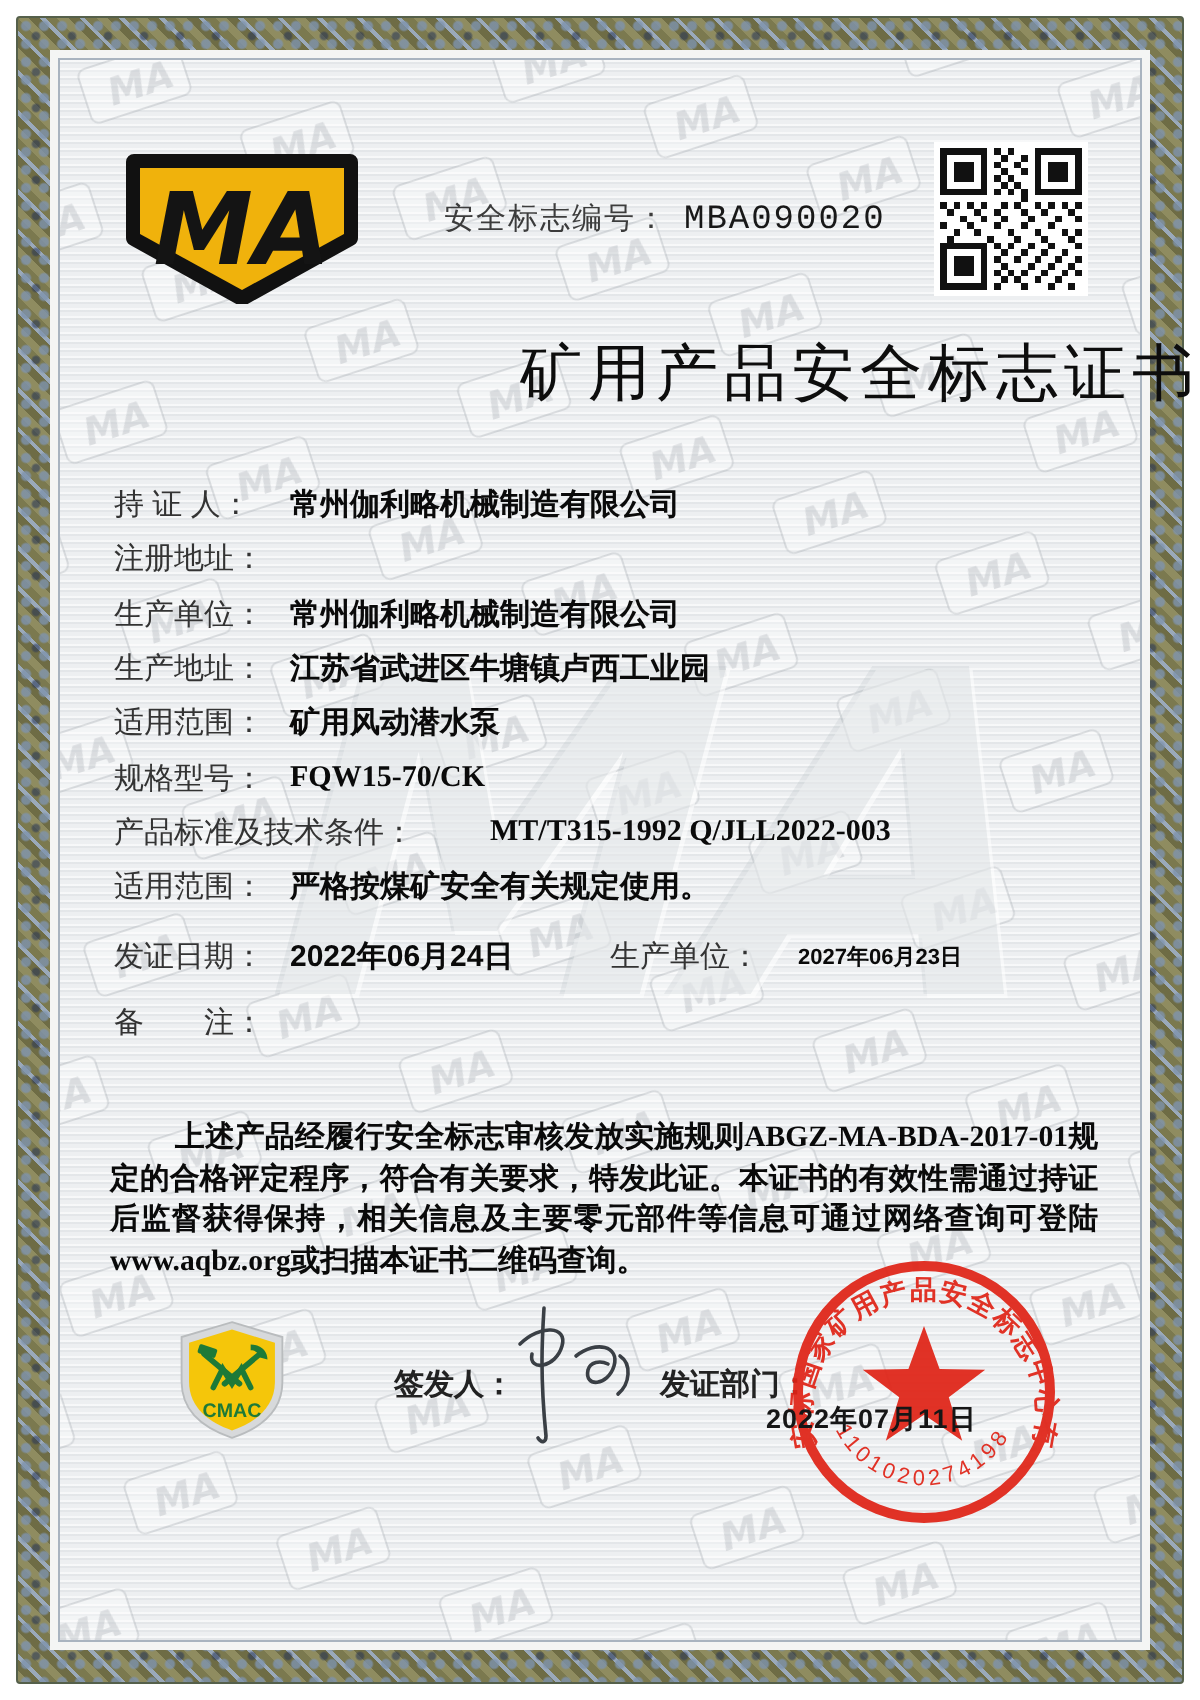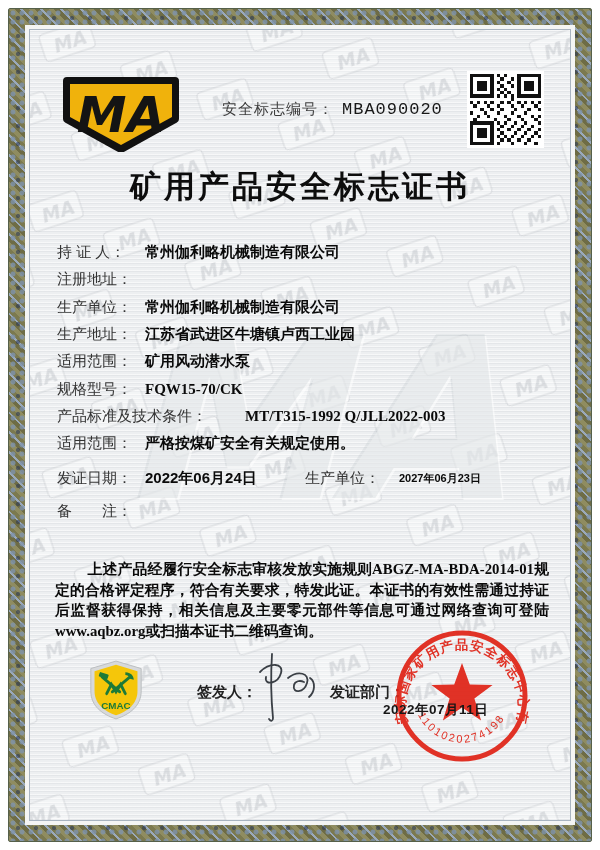--- a/index.html
+++ b/index.html
@@ -41,22 +41,22 @@
   }
   
   .ma-logo{position:absolute;left:60px;top:76px;width:122px;height:76px;}
   .serial{position:absolute;left:222px;top:100px;font-size:15px;color:#3c3c3c;white-space:nowrap;}
   .serial .lbl{letter-spacing:1px;}
   .serial .val{font-family:Liberation Mono, monospace;font-size:17px;color:#181818;margin-left:8px;letter-spacing:1px;margin-top:17px;}
   .qr{position:absolute;left:467px;top:71px;width:77px;height:77px;background:#fff;padding:3px;box-sizing:border-box;}
   .qr svg{width:100%;height:100%;display:block;}
   
   .title{
-    position:absolute;left:0;right:0;top:166px;text-align:center;
-    font-size:31px;font-weight:bold;color:#0d0d0d;letter-spacing:3px;
+    position:absolute;left:0;right:0;top:166px;text-align:right;
+    font-size:31px;font-weight:normal;color:#0d0d0d;letter-spacing:3px;
     font-family:"Liberation Sans", sans-serif;
   }
   
   .fields{position:absolute;left:57px;right:42px;top:239px;}
   .frow{display:flex;align-items:center;height:27.3px;}
   .frow .lbl{
     width:88px;flex:0 0 88px;font-size:15px;color:#333;white-space:nowrap;
   }
   .frow .val{
     font-size:15px;font-weight:bold;color:#0a0a0a;white-space:nowrap;
@@ -174,21 +174,21 @@
     <span class="val">2022年06月24日</span>
     <span class="lbl2">生产单位：</span>
     <span class="val2">2027年06月23日</span>
   </div>
   <div class="frow remark">
     <span class="lbl">备　　注：</span>
     <span class="val"></span>
   </div>
 </div>
 
-<div class="statement">上述产品经履行安全标志审核发放实施规则ABGZ-MA-BDA-2014-01规定的合格评定程序，符合有关要求，特发此证。本证书的有效性需通过持证后监督获得保持，相关信息及主要零元部件等信息可通过网络查询可登陆www.aqbz.org或扫描本证书二维码查询。</div>
+<div class="statement">上述产品经履行安全标志审核发放实施规则ABGZ-MA-BDA-2017-01规定的合格评定程序，符合有关要求，特发此证。本证书的有效性需通过持证后监督获得保持，相关信息及主要零元部件等信息可通过网络查询可登陆www.aqbz.org或扫描本证书二维码查询。</div>
 
 <svg class="cmac" viewBox="0 0 60 64" xmlns="http://www.w3.org/2000/svg">
   <path d="M30 1 L57 9 L57 33 C57 49 45 58 30 63 C15 58 3 49 3 33 L3 9 Z" fill="#d7d9db" stroke="#b9bcbe" stroke-width="1"></path>
   <path d="M30 5 L53 12 L53 33 C53 47 42 55 30 59 C18 55 7 47 7 33 L7 12 Z" fill="#f5c60a"></path>
   <g stroke="#1d7a38" stroke-width="3" stroke-linecap="round" fill="none">
     <path d="M15 18 L34 34"></path>
     <path d="M45 18 L26 34"></path>
     <path d="M20 36 L25 26 L30 34 L35 26 L40 36"></path>
   </g>
   <g fill="#1d7a38">

